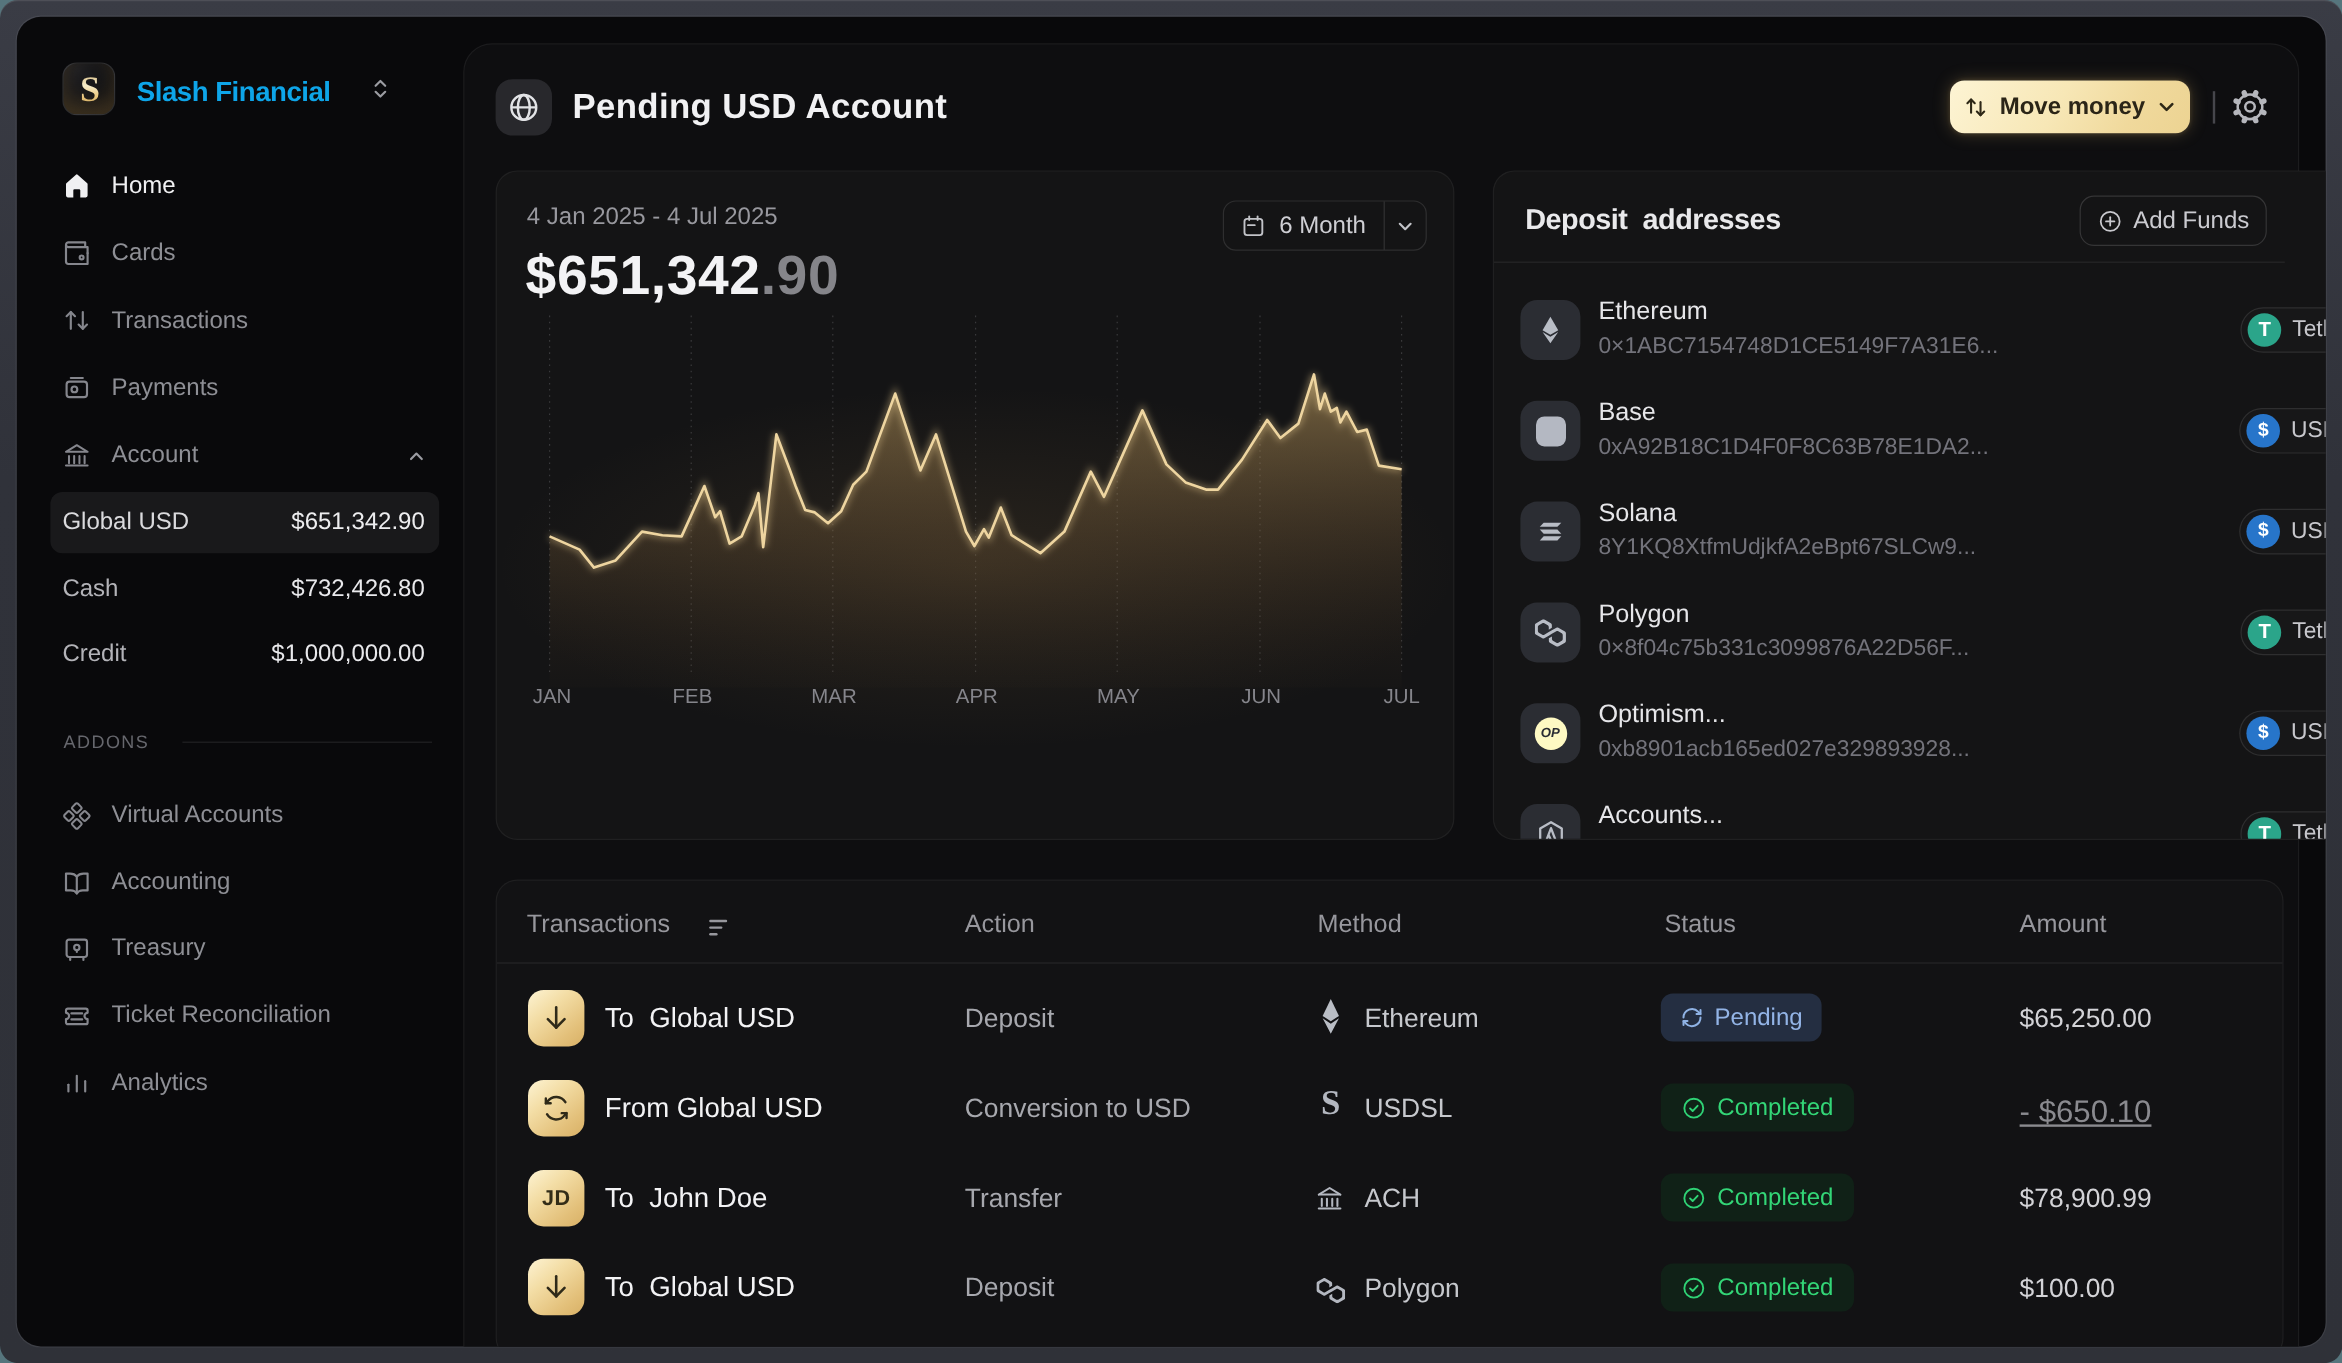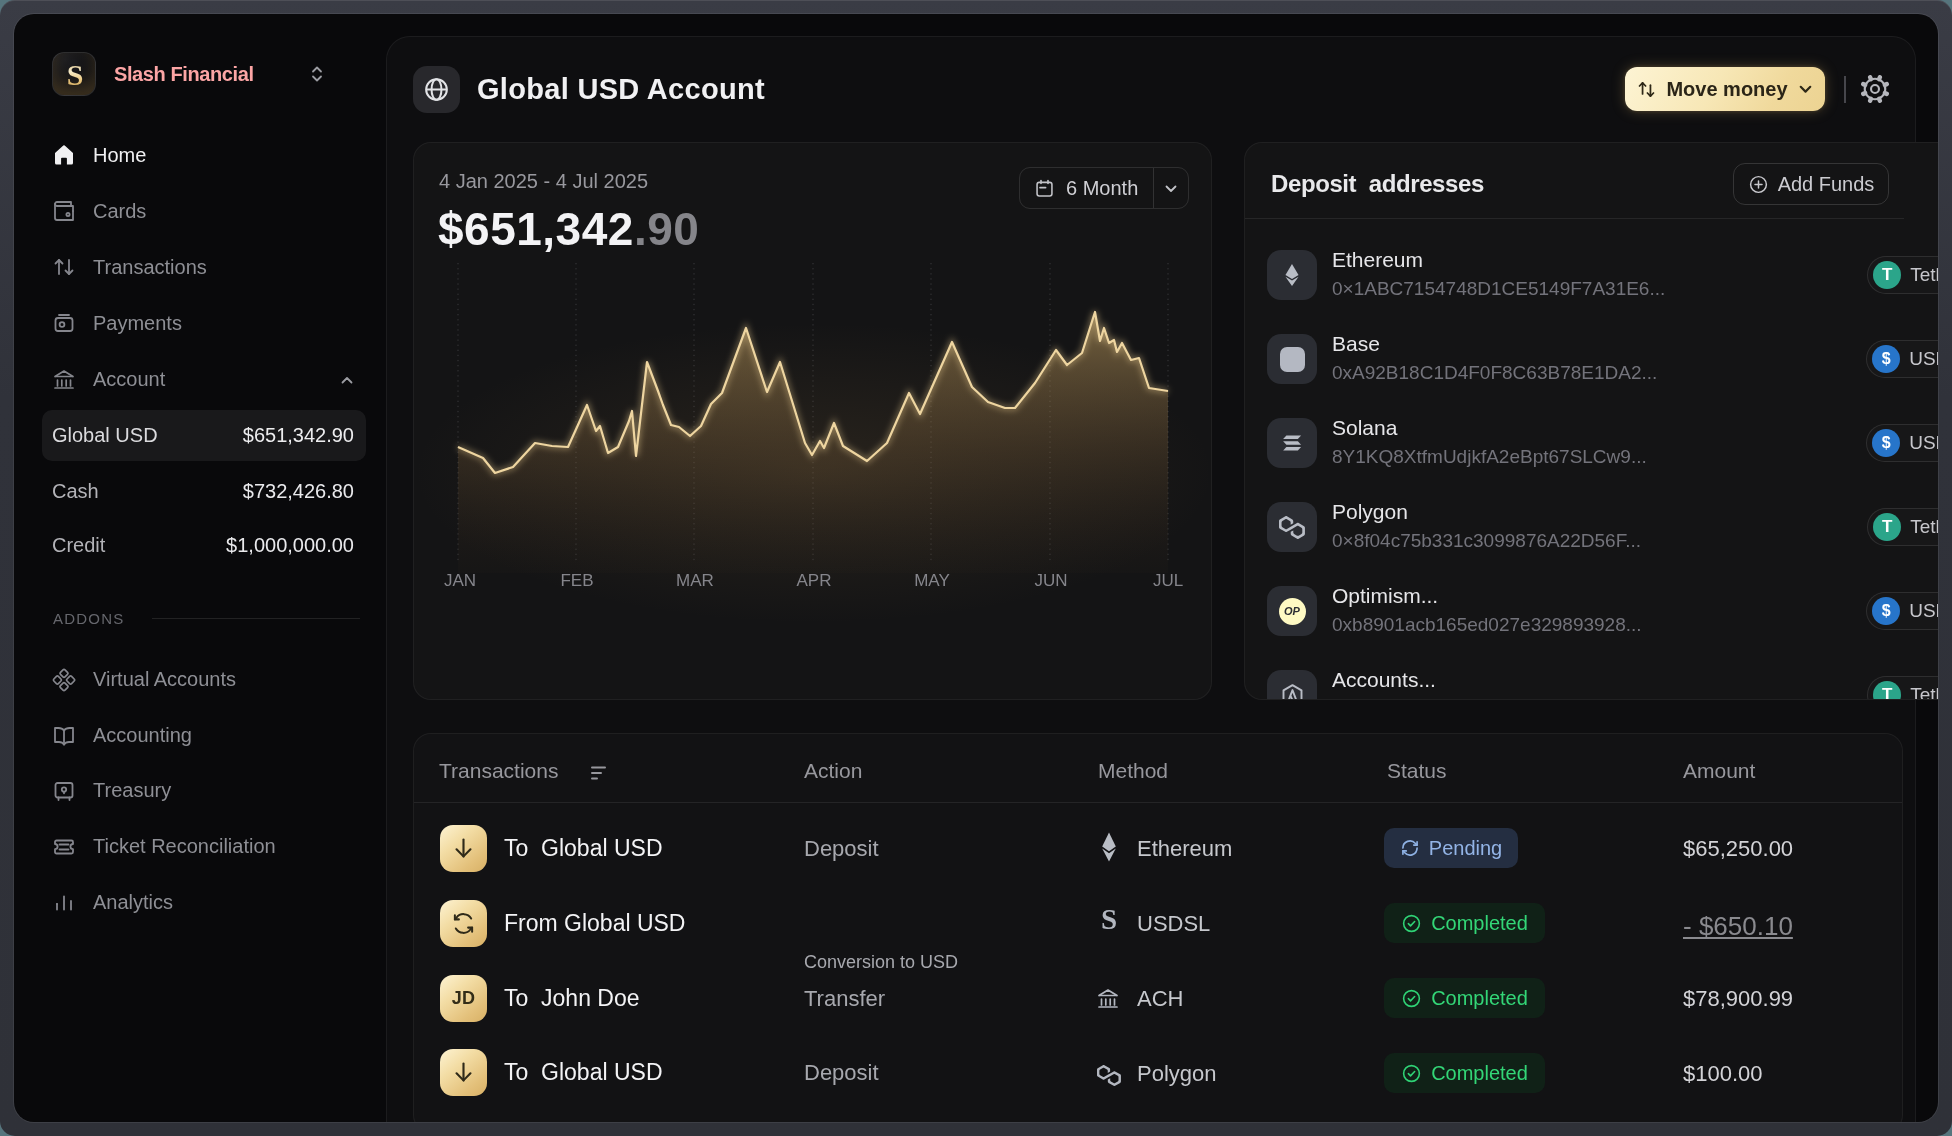--- a/index.html
+++ b/index.html
@@ -18,21 +18,21 @@
 </style>
 </head>
 <body>
 <div class="bezel"></div>
 <div class="inner">
     <div class="canvas">
 
 <div class="abs" style="left:52px; top:52px; width:44px; height:44px; border-radius:12px; background:radial-gradient(130% 130% at 30% 15%, #1e1e21 0%, #111113 50%, #0b0b0c 100%); border:1px solid rgba(255,255,255,.13); box-shadow: inset 0 -10px 16px rgba(214,164,80,.22);">
   <div class="abs" style="left:0; top:0; width:44px; height:44px; display:flex; align-items:center; justify-content:center; font-family:'Liberation Serif',serif; font-weight:bold; font-size:30px; background:linear-gradient(180deg,#bb9348 0%,#f6ecca 42%,#ecc87e 62%,#a57c36 100%); -webkit-background-clip:text; background-clip:text; color:transparent;">S</div>
 </div>
-<div class="abs" style="left:114px; top:63px; font-size:20px; font-weight:bold; color:#fca5a5; letter-spacing:-.4px;">Slash Financial</div>
+<div class="abs" style="left:114px; top:63px; font-size:23px; font-weight:bold; color:#0ea5e9; letter-spacing:-.4px;">Slash Financial</div>
 <svg class="abs" style="left:308px; top:63px;" width="18" height="22" viewBox="0 0 18 22" fill="none" stroke="#9b9ca2" stroke-width="1.8" stroke-linecap="round" stroke-linejoin="round">
         <path d="M5 8.5 9 4.5l4 4"></path>
         <path d="M5 13.5l4 4 4-4"></path>
       </svg>
 
 <svg class="abs nav-ic" style="left:52px; top:143px; color:#f0f0f2;" viewBox="0 0 24 24" fill="currentColor">
         <path d="M11.3 2.6a1 1 0 0 1 1.4 0l8 7.1a1 1 0 0 1 .3.7V20a1.5 1.5 0 0 1-1.5 1.5h-4.6V15.6a.9.9 0 0 0-.9-.9h-4a.9.9 0 0 0-.9.9v5.9H4.5A1.5 1.5 0 0 1 3 20v-9.6a1 1 0 0 1 .3-.7z"></path>
       </svg>
 <div class="abs navlab" style="left:93px; top:144px; color:#f0f0f2; font-weight:500;">Home</div>
 
@@ -123,21 +123,21 @@
 
 <div class="abs" style="left:386px; top:36px; width:1530px; height:1110px; background:#0e0e10; border:1px solid rgba(255,255,255,.06); border-radius:24px;"></div>
 
 <div class="abs" style="left:413px; top:66px; width:47px; height:47px; border-radius:14px; background:#28282c; display:flex; align-items:center; justify-content:center;">
   <svg width="27" height="27" viewBox="0 0 24 24" fill="none" stroke="#e2e3e6" stroke-width="1.8">
           <circle cx="12" cy="12" r="9.2"></circle>
           <ellipse cx="12" cy="12" rx="4.4" ry="9.2"></ellipse>
           <path d="M2.8 12h18.4"></path>
         </svg>
 </div>
-<div class="abs" style="left:477px; top:73px; font-size:29px; font-weight:bold; color:#f1f1f3; letter-spacing:.3px;">Global USD Account</div>
+<div class="abs" style="left:477px; top:73px; font-size:29px; font-weight:bold; color:#f1f1f3; letter-spacing:.3px;">Pending USD Account</div>
 
 <div class="abs" style="left:1625px; top:67px; width:200px; height:44px; border-radius:12px; background:linear-gradient(120deg,#fdf4d4 0%,#f7e7b6 45%,#f0d99c 75%,#ecd392 100%); box-shadow:0 0 14px rgba(224,184,110,.26), 0 0 4px rgba(224,184,110,.18); display:flex; align-items:center; justify-content:center; gap:9px;">
   <svg width="21" height="21" viewBox="0 0 24 24" fill="none" stroke="#2e2817" stroke-width="2" stroke-linecap="round" stroke-linejoin="round">
           <path d="M7.5 17V4.5"></path>
           <path d="M4 8 7.5 4.5 11 8"></path>
           <path d="M16.5 7v12.5"></path>
           <path d="M13 16l3.5 3.5L20 16"></path>
         </svg>
   <span style="font-size:20px; font-weight:bold; color:#2b2517;">Move money</span>
   <svg width="17" height="17" viewBox="0 0 16 16" fill="none" stroke="#2e2817" stroke-width="2" stroke-linecap="round" stroke-linejoin="round">
@@ -341,21 +341,21 @@
 
   <div class="goldtile abs" style="left:26px; top:166px; width:47px; height:47px;">
     <svg width="23" height="23" viewBox="0 0 24 24" fill="none" stroke="#2f2a19" stroke-width="2.1" stroke-linecap="round" stroke-linejoin="round">
             <path d="M20 6.8A9.2 9.2 0 0 0 4.6 6L3 7.7"></path>
             <path d="M3 3.5v4.2h4.2"></path>
             <path d="M4 17.2A9.2 9.2 0 0 0 19.4 18l1.6-1.7"></path>
             <path d="M21 20.5v-4.2h-4.2"></path>
           </svg>
   </div>
   <div class="abs" style="left:90px; top:176px; font-size:23px; color:#f3f3f5;">From Global USD</div>
-  <div class="abs" style="left:390px; top:177px; font-size:18px; color:#a7a8ae;margin-top:41px;">Conversion to USD</div>
+  <div class="abs" style="left:390px; top:177px; font-size:22px; color:#a7a8ae;">Conversion to USD</div>
   <div class="abs" style="left:683px; top:170px; width:24px; text-align:center; font-family:'Liberation Serif',serif; font-weight:bold; font-size:29px; line-height:30px; color:#b3b7c0;">S</div>
   <div class="abs" style="left:723px; top:177px; font-size:22px; color:#c6c8cd;">USDSL</div>
   <div class="abs" style="left:970px; top:169px; width:161px; height:40px; border-radius:10px; background:#102117; display:flex; align-items:center; justify-content:center; gap:9px;">
     <svg width="21" height="21" viewBox="0 0 24 24" fill="none" stroke="#2fd275" stroke-width="1.8" stroke-linecap="round" stroke-linejoin="round">
             <circle cx="12" cy="12" r="9"></circle>
             <path d="m8.4 12.2 2.5 2.5 4.7-5"></path>
           </svg>
     <span style="font-size:20px; color:#33d677;">Completed</span>
   </div>
   <div class="abs" style="left:1269px; top:177px; font-size:26px; color:#8a8a8f;text-decoration:underline;">- $650.10</div>

